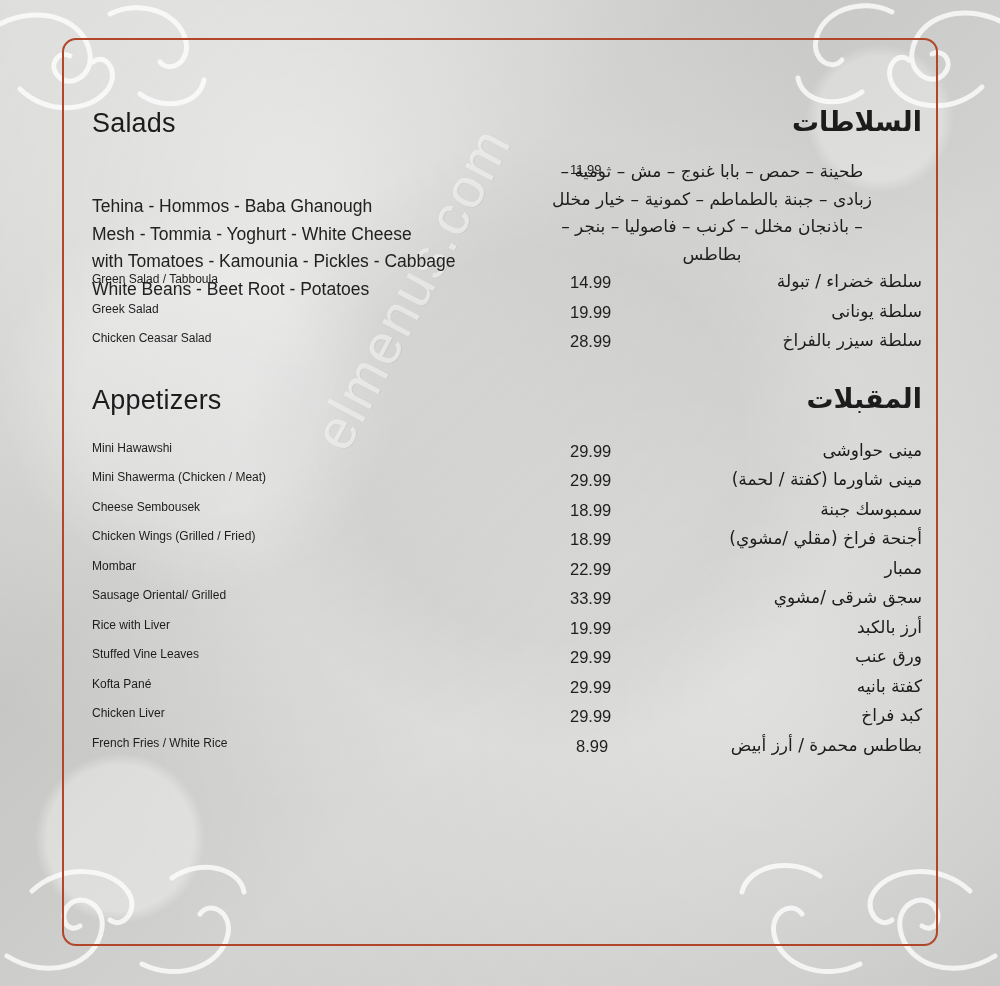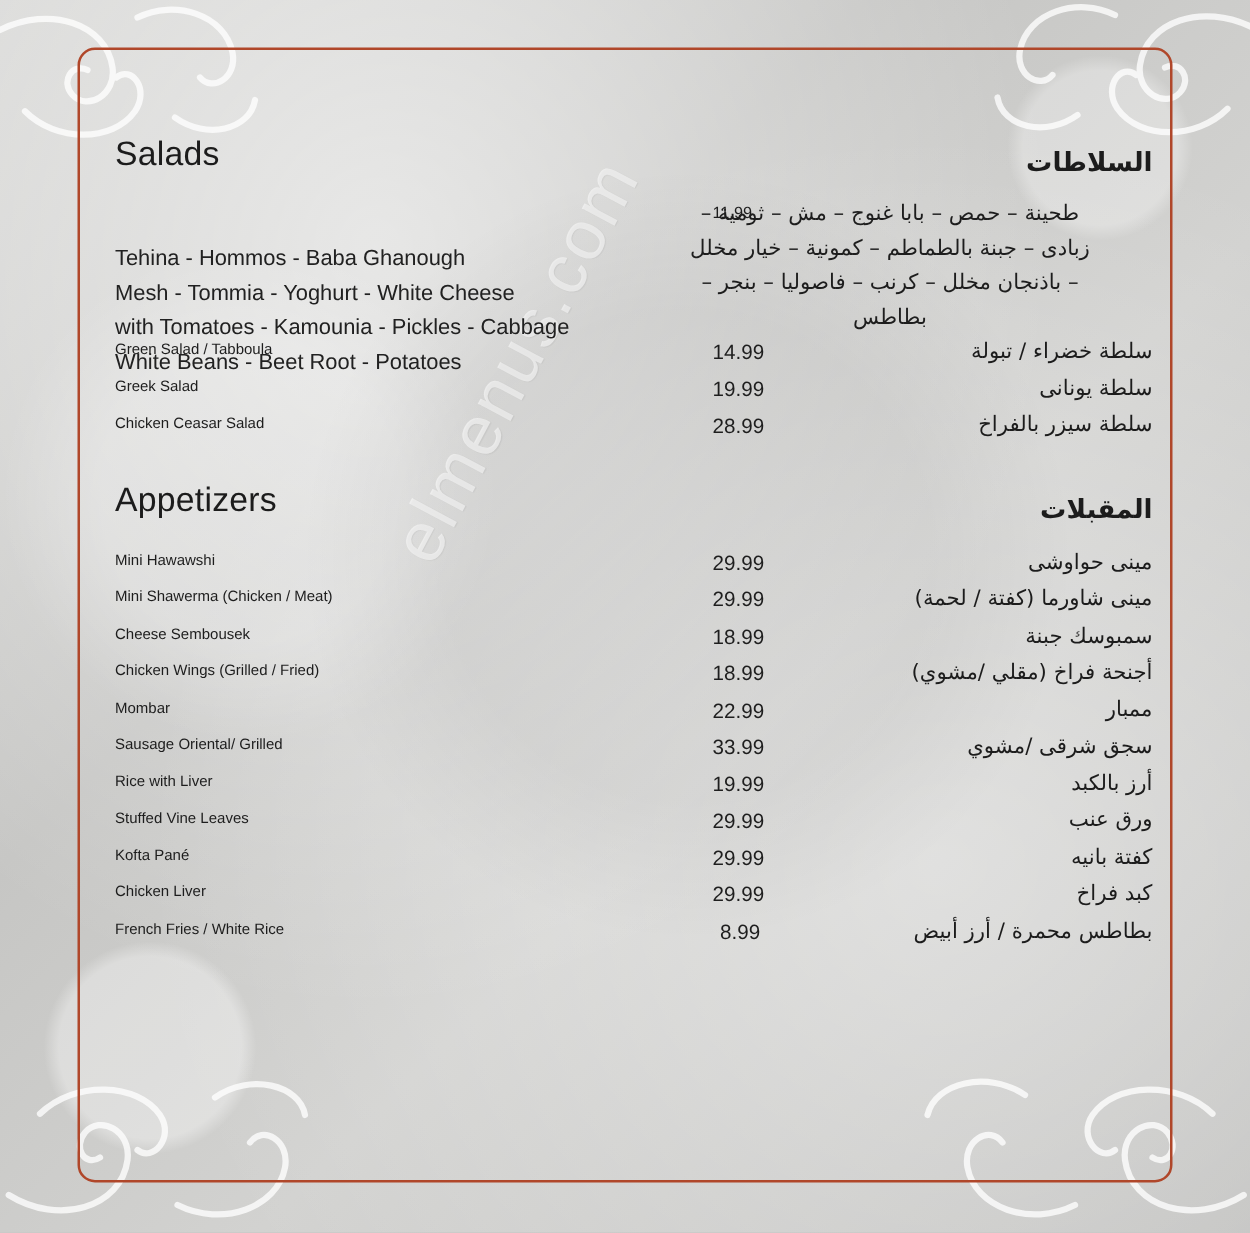--- a/index.html
+++ b/index.html
@@ -75,26 +75,25 @@
     top: 0;
     font-size: 27px;
     color: #1c1c1c;
     letter-spacing: 0.2px;
     font-family: "Liberation Sans", sans-serif;
   }
   .sec-ar {
     position: absolute;
     right: 0;
     top: -2px;
-    font-size: 21px;
+    font-size: 27px;
     font-weight: bold;
     color: #1c1c1c;
     direction: rtl;
     font-family: "DejaVu Sans", sans-serif;
-    margin-top: 12px;
   }
 
   .desc-block {
     position: relative;
     min-height: 108px;
   }
   .desc-en {
     position: absolute;
     left: 0;
     top: 0;

